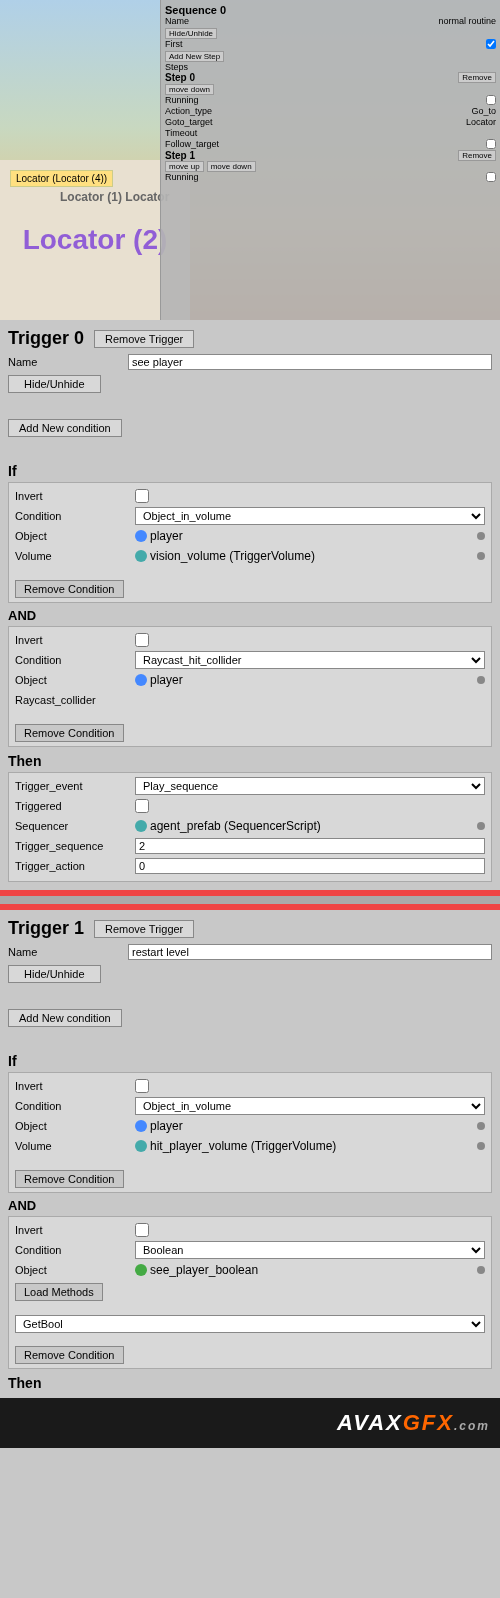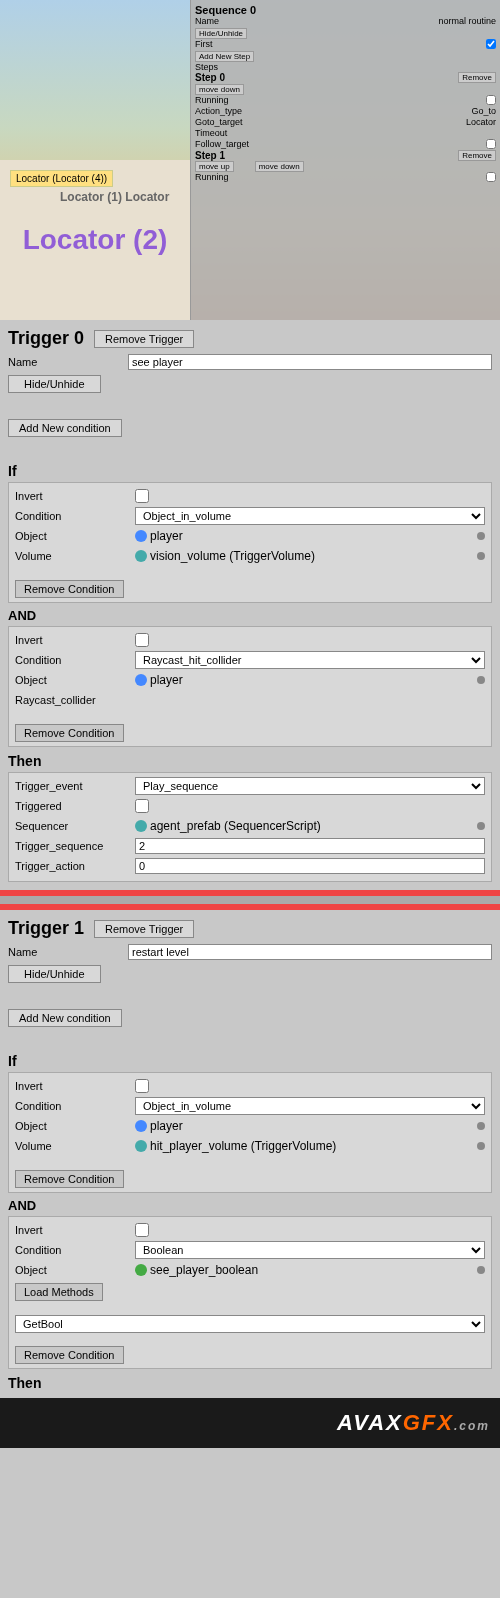--- a/index.html
+++ b/index.html
@@ -17,21 +17,21 @@
       height: 320px;
       background: linear-gradient(to bottom, #b0d0e8 0%, #c8d8c0 40%, #e0c890 70%, #d08040 100%);
       position: relative;
       overflow: hidden;
     }
 
     .scene-panel {
       position: absolute;
       right: 0;
       top: 0;
-      width: 310px;
+      width: 340px;
       height: 320px;
       background: rgba(180,180,180,0.92);
       border-left: 1px solid #999;
       padding: 4px;
       font-size: 10px;
       overflow: hidden;
     }
 
     .action-label {
       position: absolute;
@@ -299,21 +299,21 @@
       <span>Timeout</span>
     </div>
     <div class="seq-mini-row">
       <span>Follow_target</span>
       <input type="checkbox" class="seq-mini-cb" style="">
     </div>
     <div class="seq-mini-step">
       <span>Step 1</span>
       <button class="seq-mini-btn">Remove</button>
     </div>
-    <div style="display:flex;gap:21px;">
+    <div style="display:flex;gap:3px;">
       <button class="seq-mini-btn">move up</button>
       <button class="seq-mini-btn">move down</button>
     </div>
     <div class="seq-mini-row">
       <span>Running</span>
       <input type="checkbox" class="seq-mini-cb" style="">
     </div>
   </div>
 </div>
 

